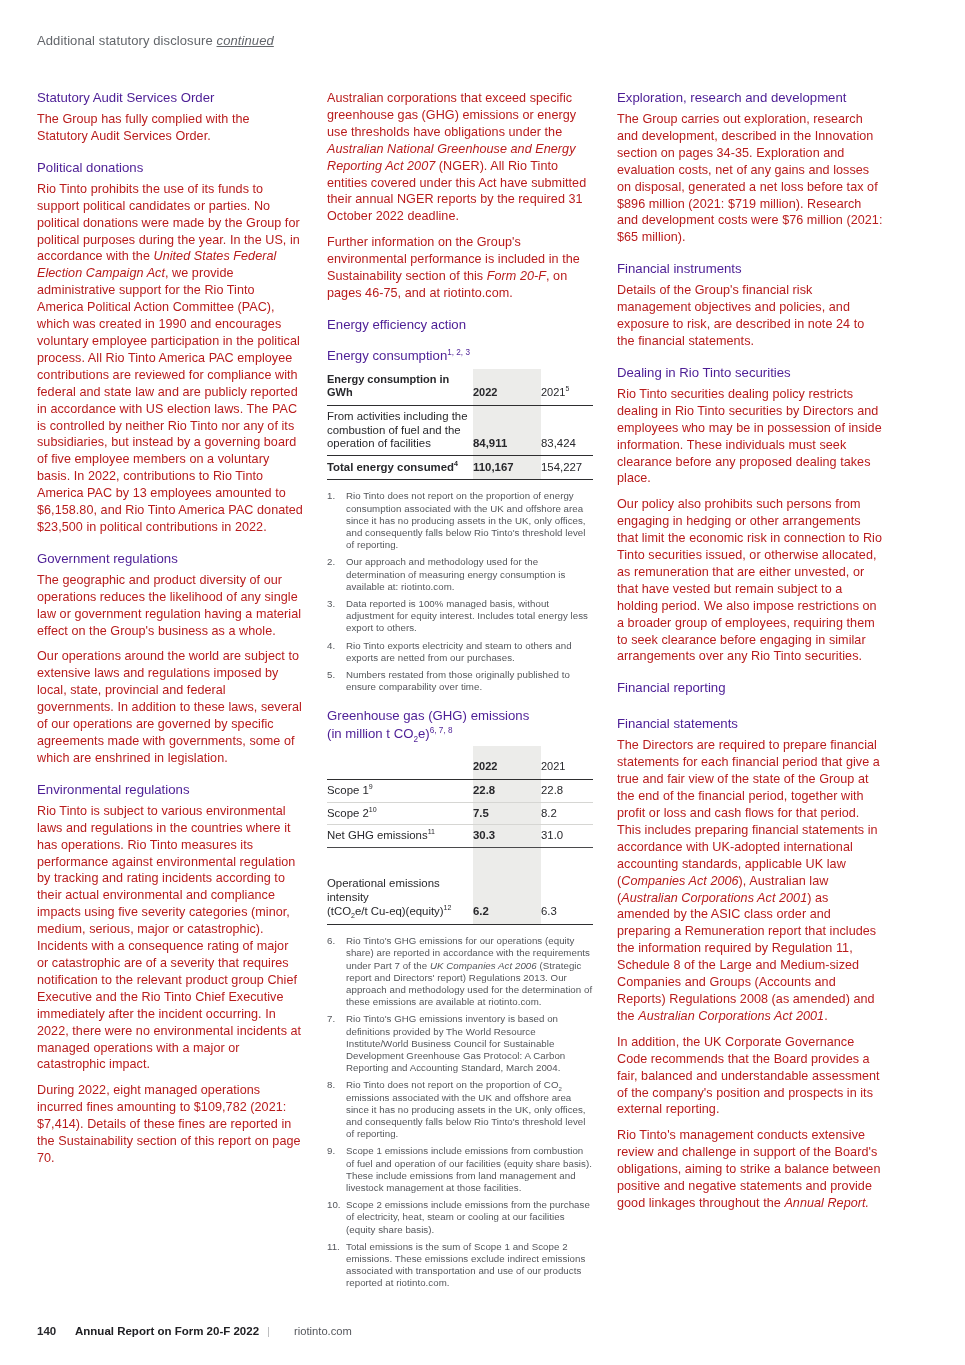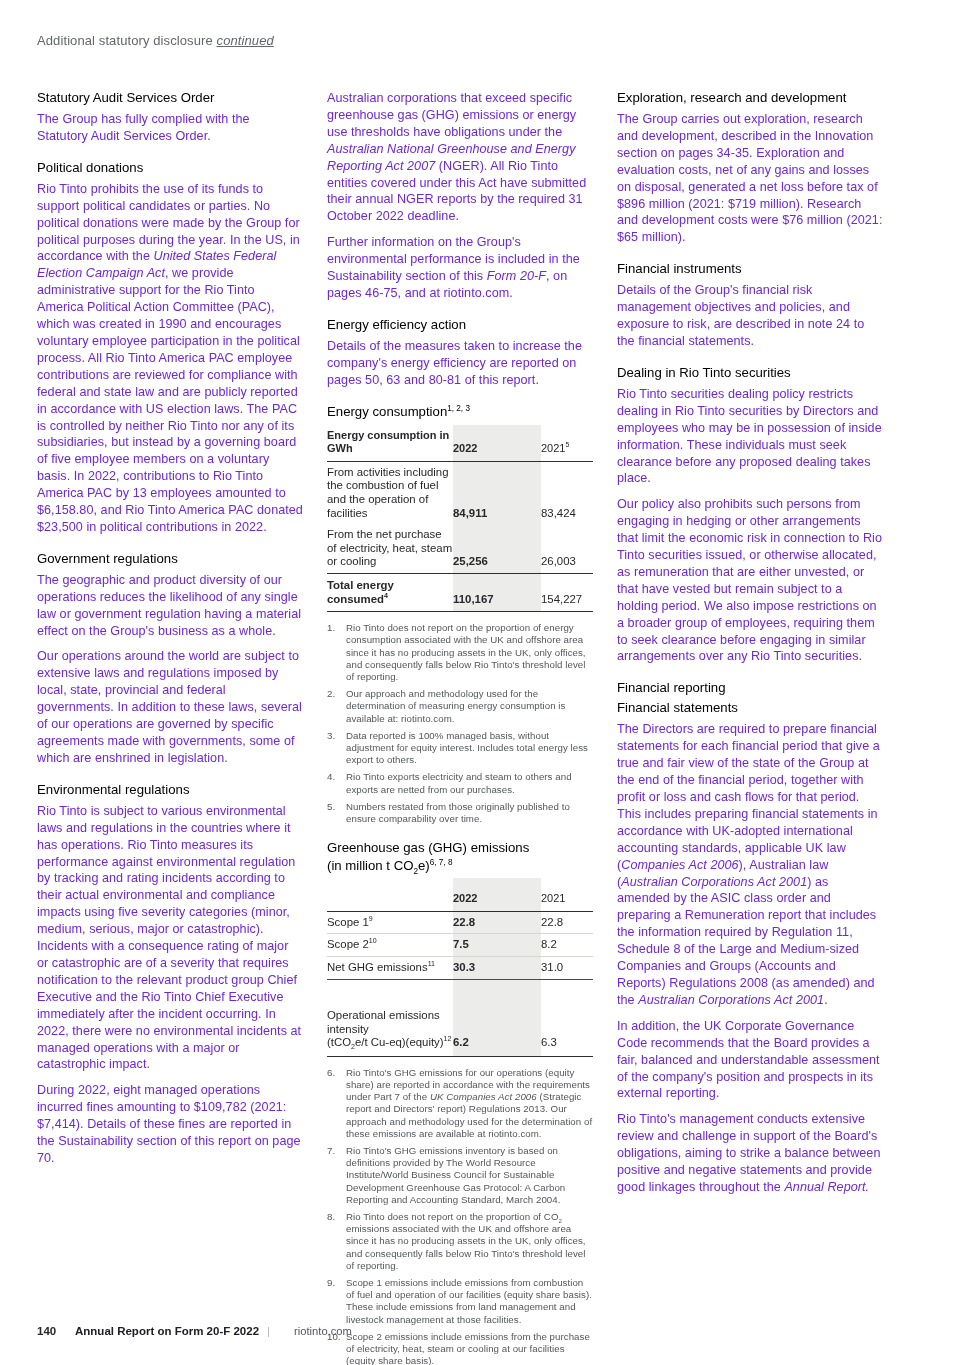--- a/index.html
+++ b/index.html
@@ -24,54 +24,54 @@
   .runhead .cont { font-style: italic; text-decoration: underline; }
   .columns {
     position: absolute;
     top: 90px;
     left: 37px;
     display: flex;
     gap: 24px;
   }
   .col { width: 266px; }
   .section-title {
-    color: #000000;
+    color: #4c1d95;
     font-size: 13.2px;
     font-weight: 500;
     margin: 15px 0 5px 0;
     line-height: 16px;
   }
   .section-title.first { margin-top: 0; }
-  .section-title.tight { margin-bottom: 4px; }
+  .section-title.tight { margin-bottom: 20px; }
   .section-title.sub { margin-top: 2px; }
   .body-p {
     font-size: 12.6px;
     line-height: 16.9px;
     margin: 0 0 9px 0;
-    color: #6d28d9;
+    color: #b91c1c;
     letter-spacing: 0.05px;
   }
   sup { font-size: 0.62em; vertical-align: super; line-height: 0; }
   sub { font-size: 0.62em; vertical-align: sub; line-height: 0; }
 
   
   .data-table {
     width: 100%;
     border-collapse: collapse;
     font-size: 11.4px;
     margin: 4px 0 10px 0;
   }
   .data-table td, .data-table th {
     padding: 4px 0 4px 0;
     vertical-align: bottom;
     text-align: left;
     line-height: 13.6px;
   }
   .num { text-align: right; white-space: nowrap; }
-  .col-2022 { width: 88px; background: #ececea; padding-right: 7px !important; }
+  .col-2022 { width: 68px; background: #ececea; padding-right: 7px !important; }
   .col-2021 { width: 52px; }
   .thead-row td { border-bottom: 1px solid #2e2e30; font-size: 11px; padding-bottom: 5px; }
   .thead-row .shade-pad { padding-top: 14px; }
   .b { font-weight: bold; }
   .row-sep td { border-bottom: 1px solid #d6d6d3; }
   .total-row td {
     border-top: 1px solid #2e2e30;
     border-bottom: 1px solid #2e2e30;
     font-weight: bold;
     padding-top: 5px;
@@ -143,41 +143,35 @@
       <div class="section-title">Environmental regulations</div>
       <p class="body-p">Rio Tinto is subject to various environmental laws and regulations in the countries where it has operations. Rio Tinto measures its performance against environmental regulation by tracking and rating incidents according to their actual environmental and compliance impacts using five severity categories (minor, medium, serious, major or catastrophic). Incidents with a consequence rating of major or catastrophic are of a severity that requires notification to the relevant product group Chief Executive and the Rio Tinto Chief Executive immediately after the incident occurring. In 2022, there were no environmental incidents at managed operations with a major or catastrophic impact.</p>
       <p class="body-p">During 2022, eight managed operations incurred fines amounting to $109,782 (2021: $7,414). Details of these fines are reported in the Sustainability section of this report on page 70.</p>
     </div>
 
     <div class="col">
       <p class="body-p">Australian corporations that exceed specific greenhouse gas (GHG) emissions or energy use thresholds have obligations under the <i>Australian National Greenhouse and Energy Reporting Act 2007</i> (NGER). All Rio Tinto entities covered under this Act have submitted their annual NGER reports by the required 31 October 2022 deadline.</p>
       <p class="body-p">Further information on the Group's environmental performance is included in the Sustainability section of this <i>Form 20-F</i>, on pages 46-75, and at riotinto.com.</p>
 
       <div class="section-title">Energy efficiency action</div>
-      <p class="body-p">Details of the measures taken to increase the company's energy efficiency are reported on pages 50, 63 and 80-81 of this report.</p>
 
       <div class="section-title">Energy consumption<sup>1, 2, 3</sup></div>
 
       <table class="data-table">
         <tbody>
           <tr class="thead-row">
             <td class="b">Energy consumption in GWh</td>
             <td class="num b col-2022 shade-pad">2022</td>
             <td class="num col-2021">2021<sup>5</sup></td>
           </tr>
           <tr>
             <td>From activities including the combustion of fuel and the operation of facilities</td>
             <td class="num b col-2022">84,911</td>
             <td class="num col-2021">83,424</td>
           </tr>
-          <tr>
-            <td>From the net purchase of electricity, heat, steam or cooling</td>
-            <td class="num b col-2022">25,256</td>
-            <td class="num col-2021">26,003</td>
-          </tr>
           <tr class="total-row">
             <td>Total energy consumed<sup>4</sup></td>
             <td class="num col-2022">110,167</td>
             <td class="num reg col-2021">154,227</td>
           </tr>
         </tbody>
       </table>
 
       <div class="footnotes">
         <div class="fn">

